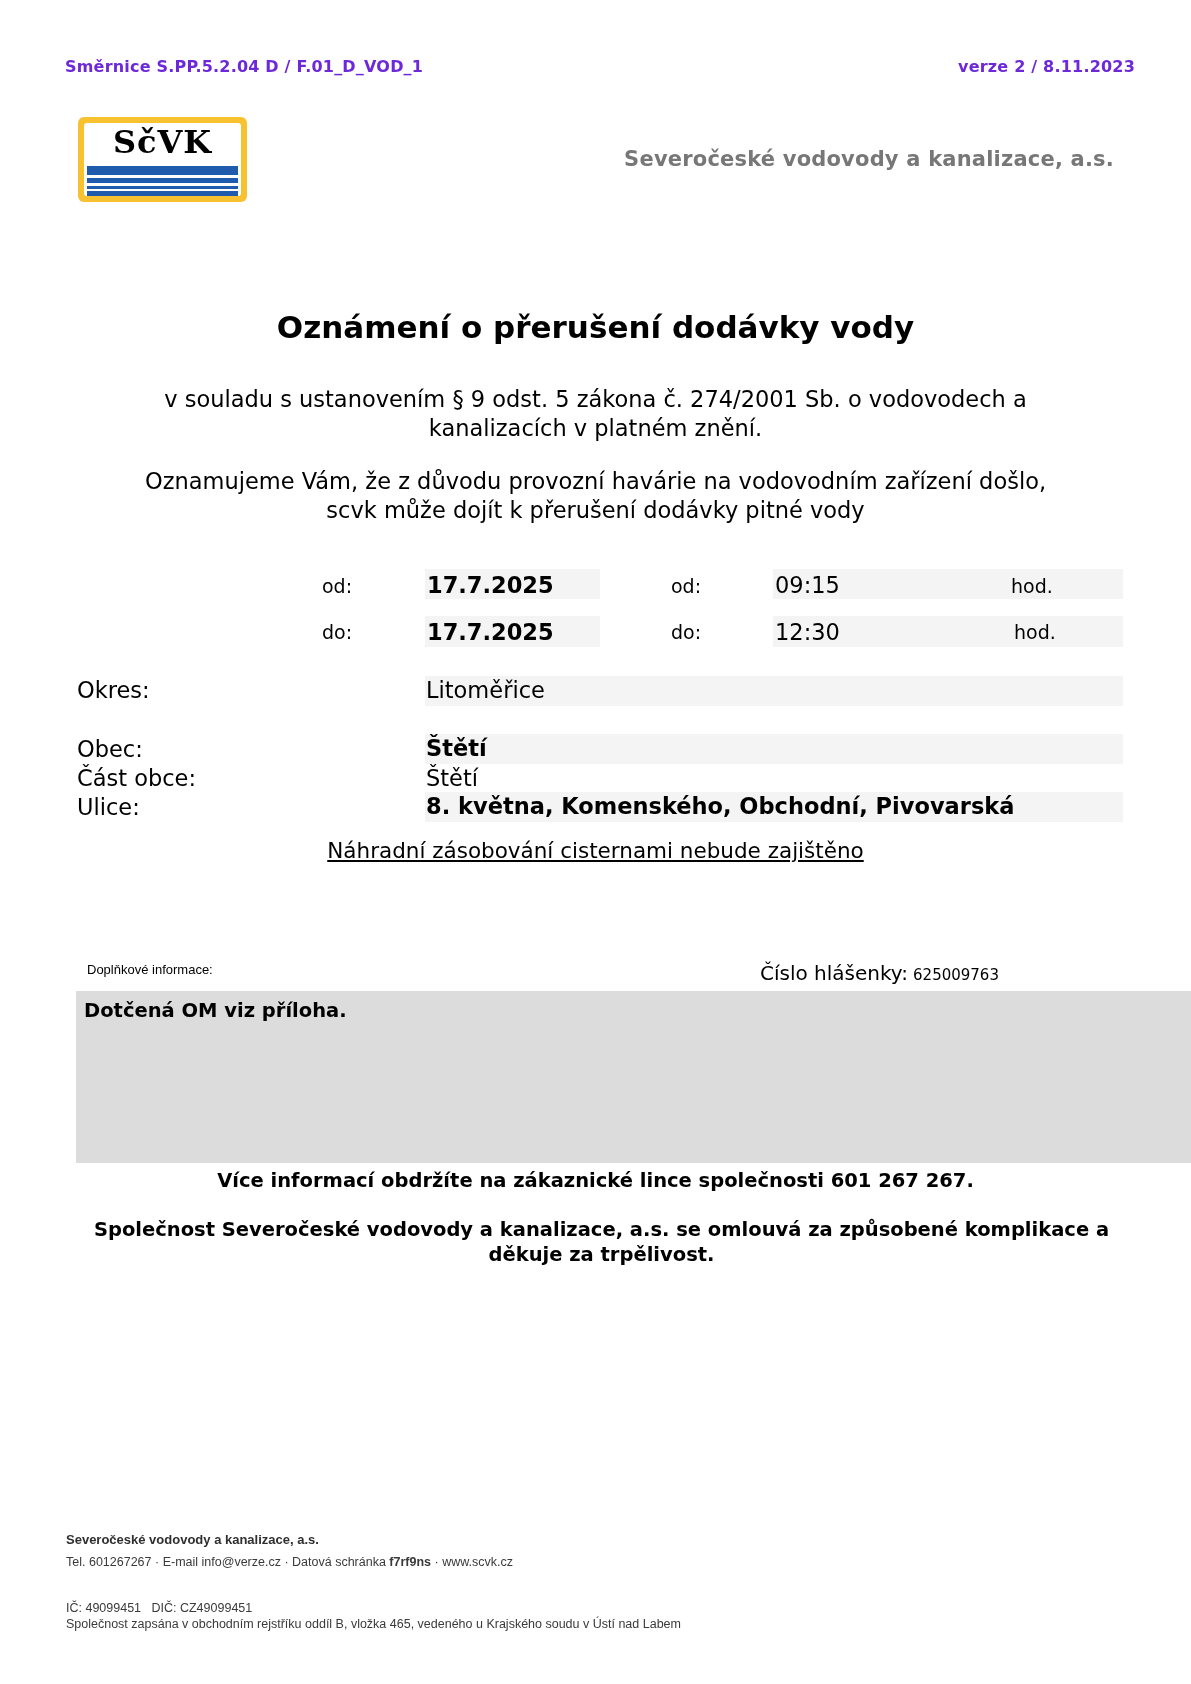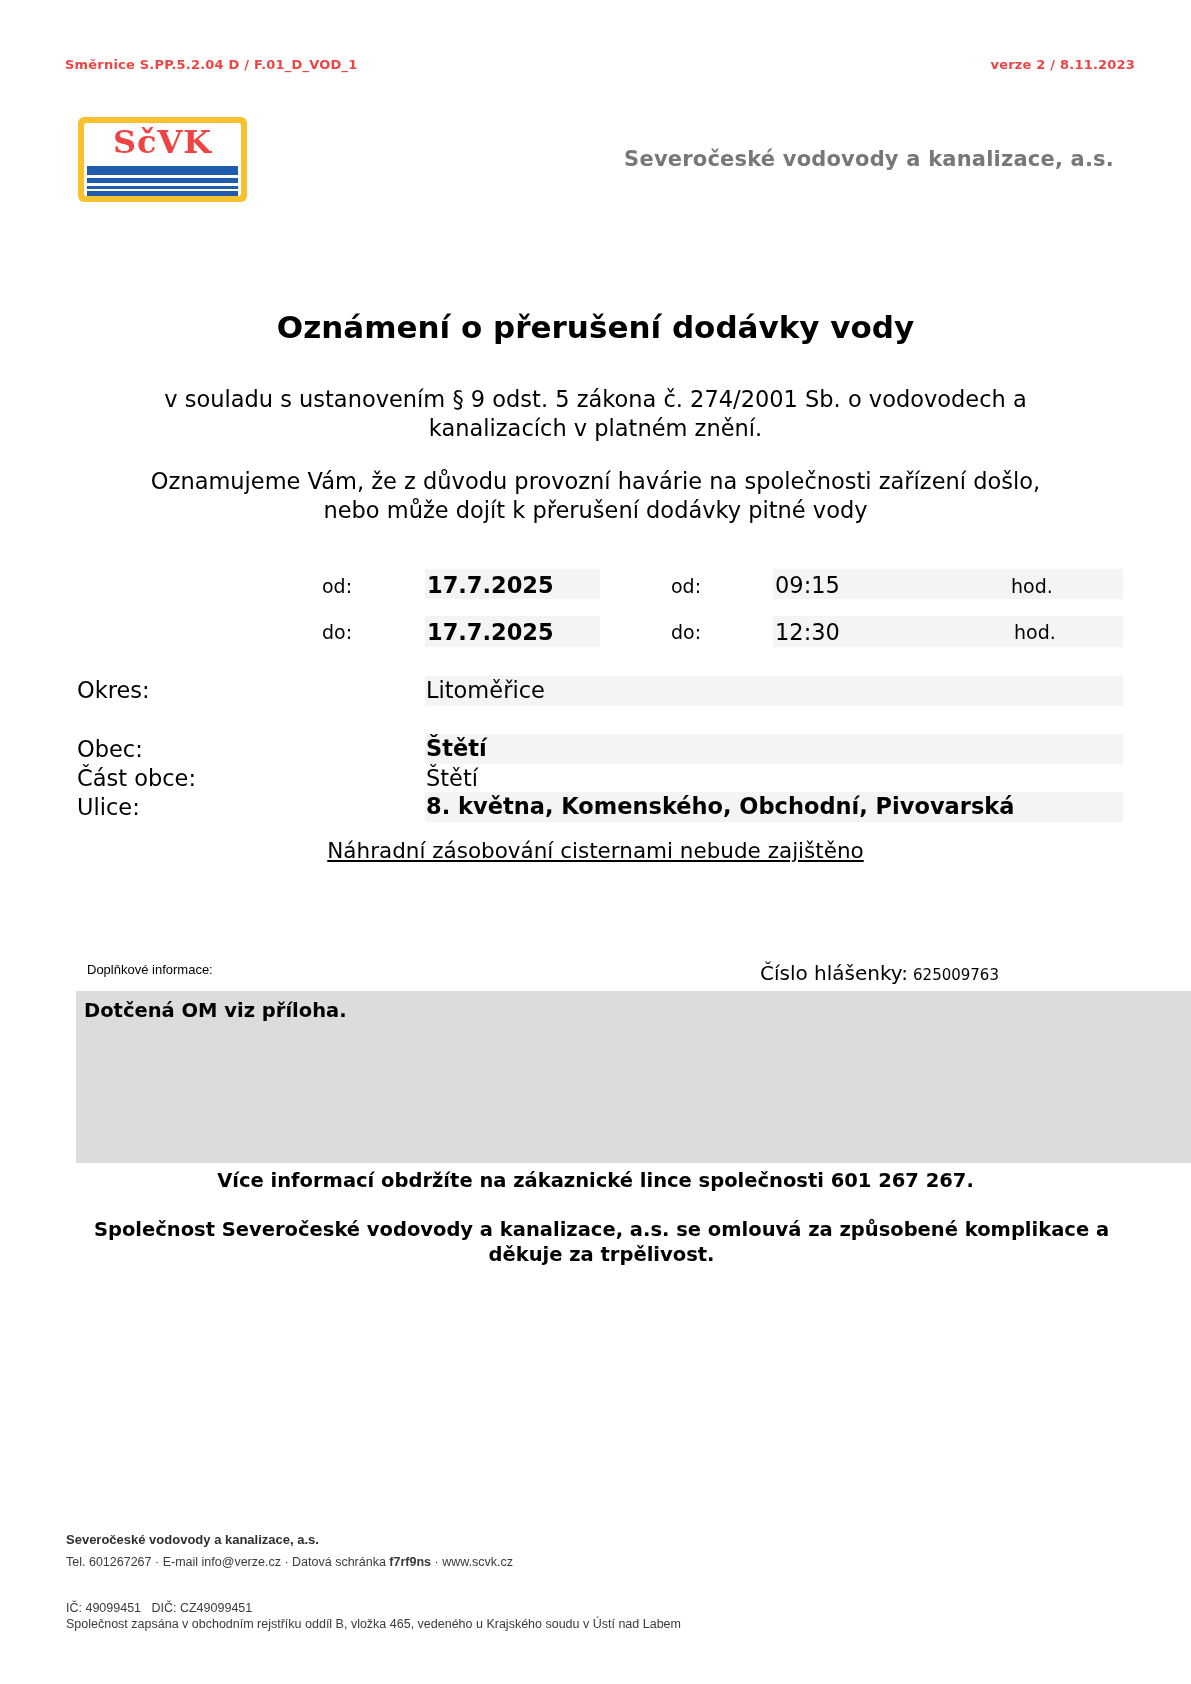--- a/index.html
+++ b/index.html
@@ -1,24 +1,24 @@
 <!DOCTYPE html>
 <html><head>
 <meta charset="utf-8">
 <style>
   html, body { margin:0; padding:0; background:#ffffff; }
   body { width:1191px; height:1684px; position:relative; overflow:hidden;
          font-family:"DejaVu Sans", sans-serif; color:#000; }
   .abs { position:absolute; white-space:nowrap; }
-  .hdr { font-weight:bold; font-size:13px; color:#ef4444; top:57px; letter-spacing:0.2px; }
+  .hdr { font-weight:bold; font-size:16px; color:#6d28d9; top:57px; letter-spacing:0.2px; }
   .company { font-weight:bold; font-size:21px; color:#777; top:147px; right:77px; letter-spacing:0.2px; }
   .logo { left:78px; top:117px; width:169px; height:85px; background:#f7c12f; border-radius:6px; }
   .logo-inner { position:absolute; left:6px; top:6px; right:6px; bottom:6px; background:#fff; border-radius:3px; overflow:hidden; }
   .logo-text { position:absolute; left:0; right:0; top:1px; text-align:center; font-family:"DejaVu Serif", serif; font-weight:bold;
-               font-size:32px; color:#ef4444; letter-spacing:1px; line-height:36px; }
+               font-size:32px; color:#000000; letter-spacing:1px; line-height:36px; }
   .logo-stripes { position:absolute; left:3px; right:3px; top:43px; height:30px; }
   .stripe { position:absolute; left:0; right:0; background:#1f5cae; }
   .title { left:0; right:0; top:309px; text-align:center; font-weight:bold; font-size:31px; }
   .para { left:100px; right:100px; text-align:center; font-size:22.5px; line-height:29px; white-space:normal; }
   .cell { background:#f4f4f4; }
   .lbl { font-size:19px; }
   .val { font-size:22.5px; }
   .b { font-weight:bold; }
   .bigbox { left:76px; top:991px; width:1149px; height:172px; background:#dcdcdc; }
   .foot { font-family:"Liberation Sans", sans-serif; color:#3a3a3a; font-size:12.5px; left:66px; }
@@ -39,21 +39,21 @@
       <div class="stripe" style="top:25px;height:6px;"></div>
     </div>
   </div>
 </div>
 
 <div class="abs company">Severočeské vodovody a kanalizace, a.s.</div>
 
 <div class="abs title">Oznámení o přerušení dodávky vody</div>
 
 <div class="abs para" style="top:385px;">v souladu s ustanovením § 9 odst. 5 zákona č. 274/2001 Sb. o vodovodech a kanalizacích v platném znění.</div>
-<div class="abs para" style="top:467px; left:140px; right:140px;">Oznamujeme Vám, že z důvodu provozní havárie na společnosti zařízení došlo, nebo může dojít k přerušení dodávky pitné vody</div>
+<div class="abs para" style="top:467px; left:140px; right:140px;">Oznamujeme Vám, že z důvodu provozní havárie na vodovodním zařízení došlo, scvk může dojít k přerušení dodávky pitné vody</div>
 
 <div class="abs cell" style="left:425px; top:569px; width:175px; height:30px;"></div>
 <div class="abs cell" style="left:773px; top:569px; width:350px; height:30px;"></div>
 <div class="abs cell" style="left:425px; top:616px; width:175px; height:31px;"></div>
 <div class="abs cell" style="left:773px; top:616px; width:350px; height:31px;"></div>
 
 <div class="abs lbl" style="left:322px; top:575px;">od:</div>
 <div class="abs val b" style="left:427px; top:572px;">17.7.2025</div>
 <div class="abs lbl" style="left:671px; top:575px;">od:</div>
 <div class="abs val" style="left:775px; top:572px;">09:15</div>

